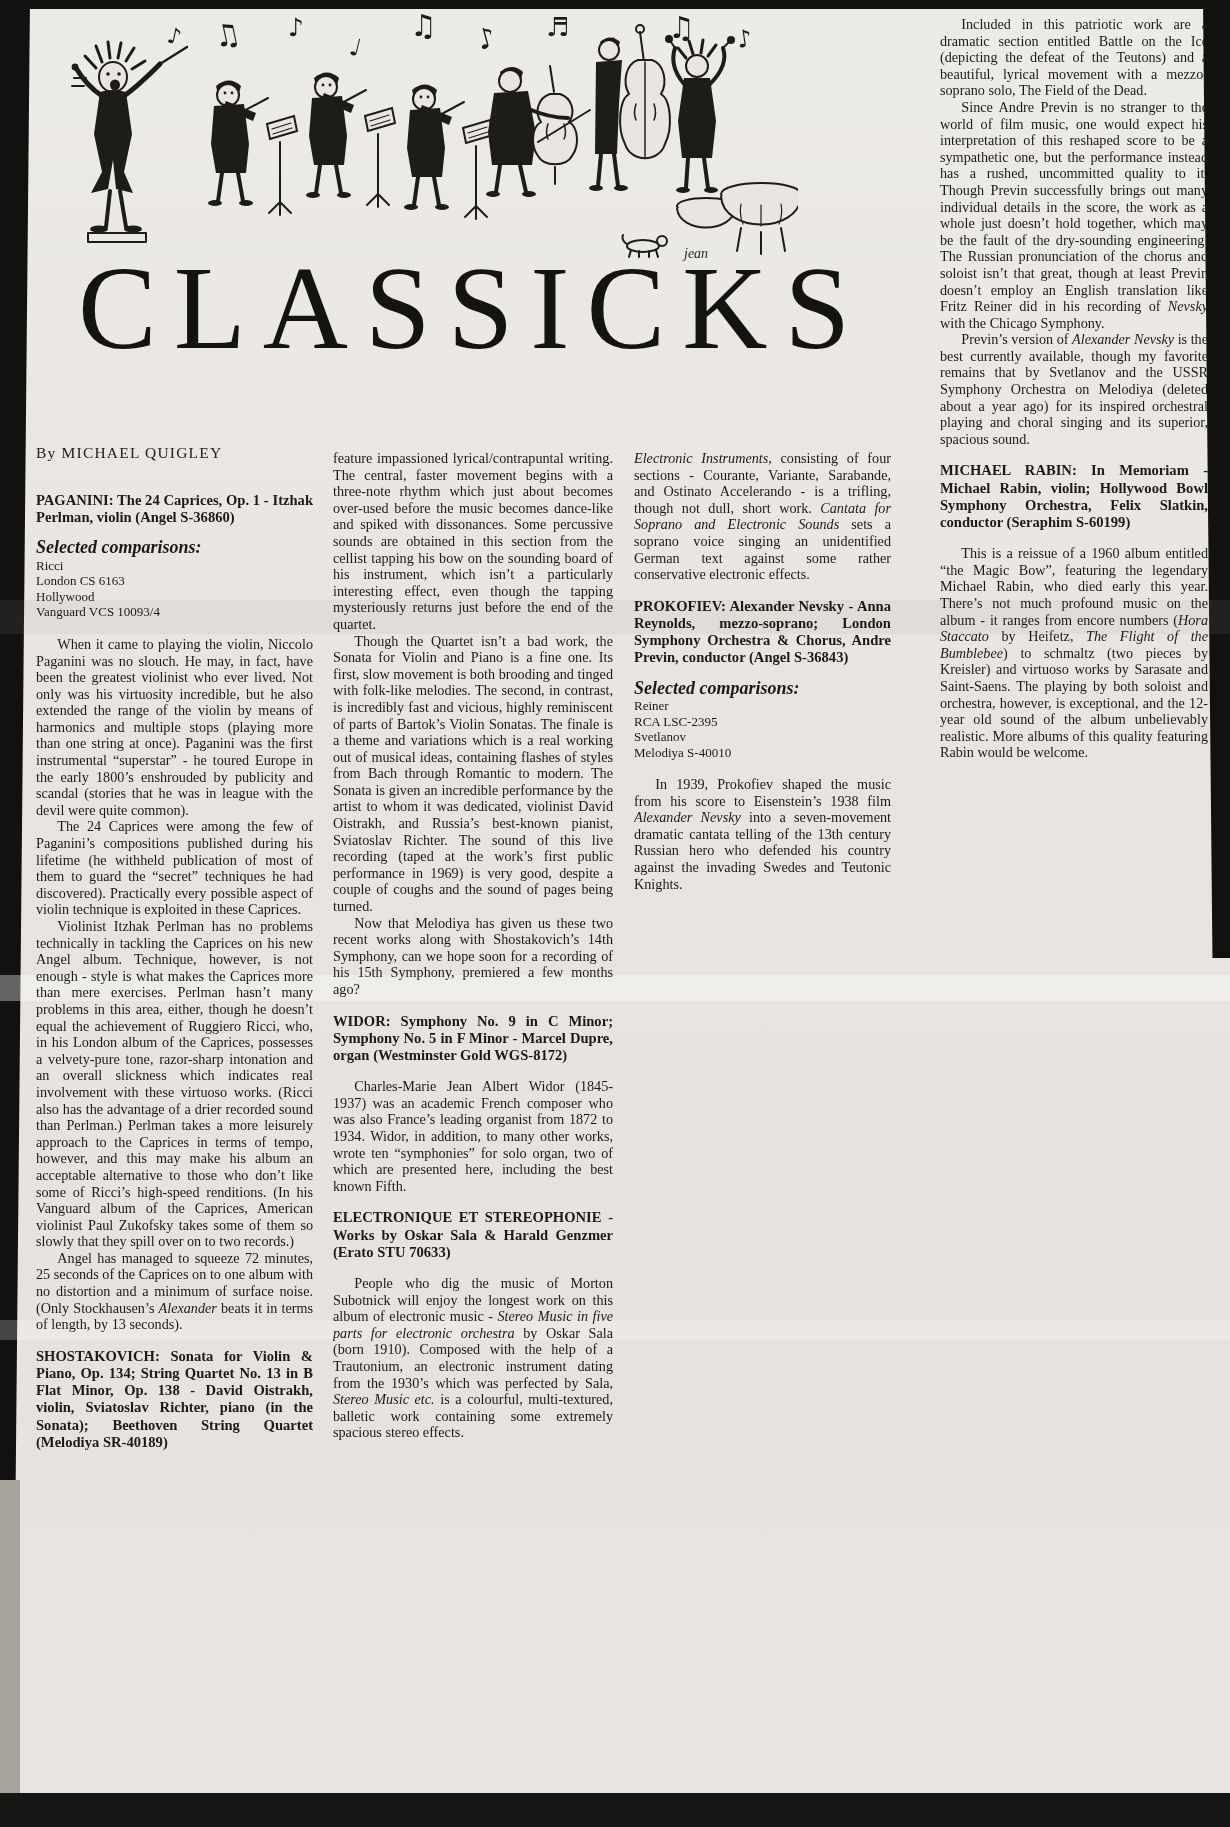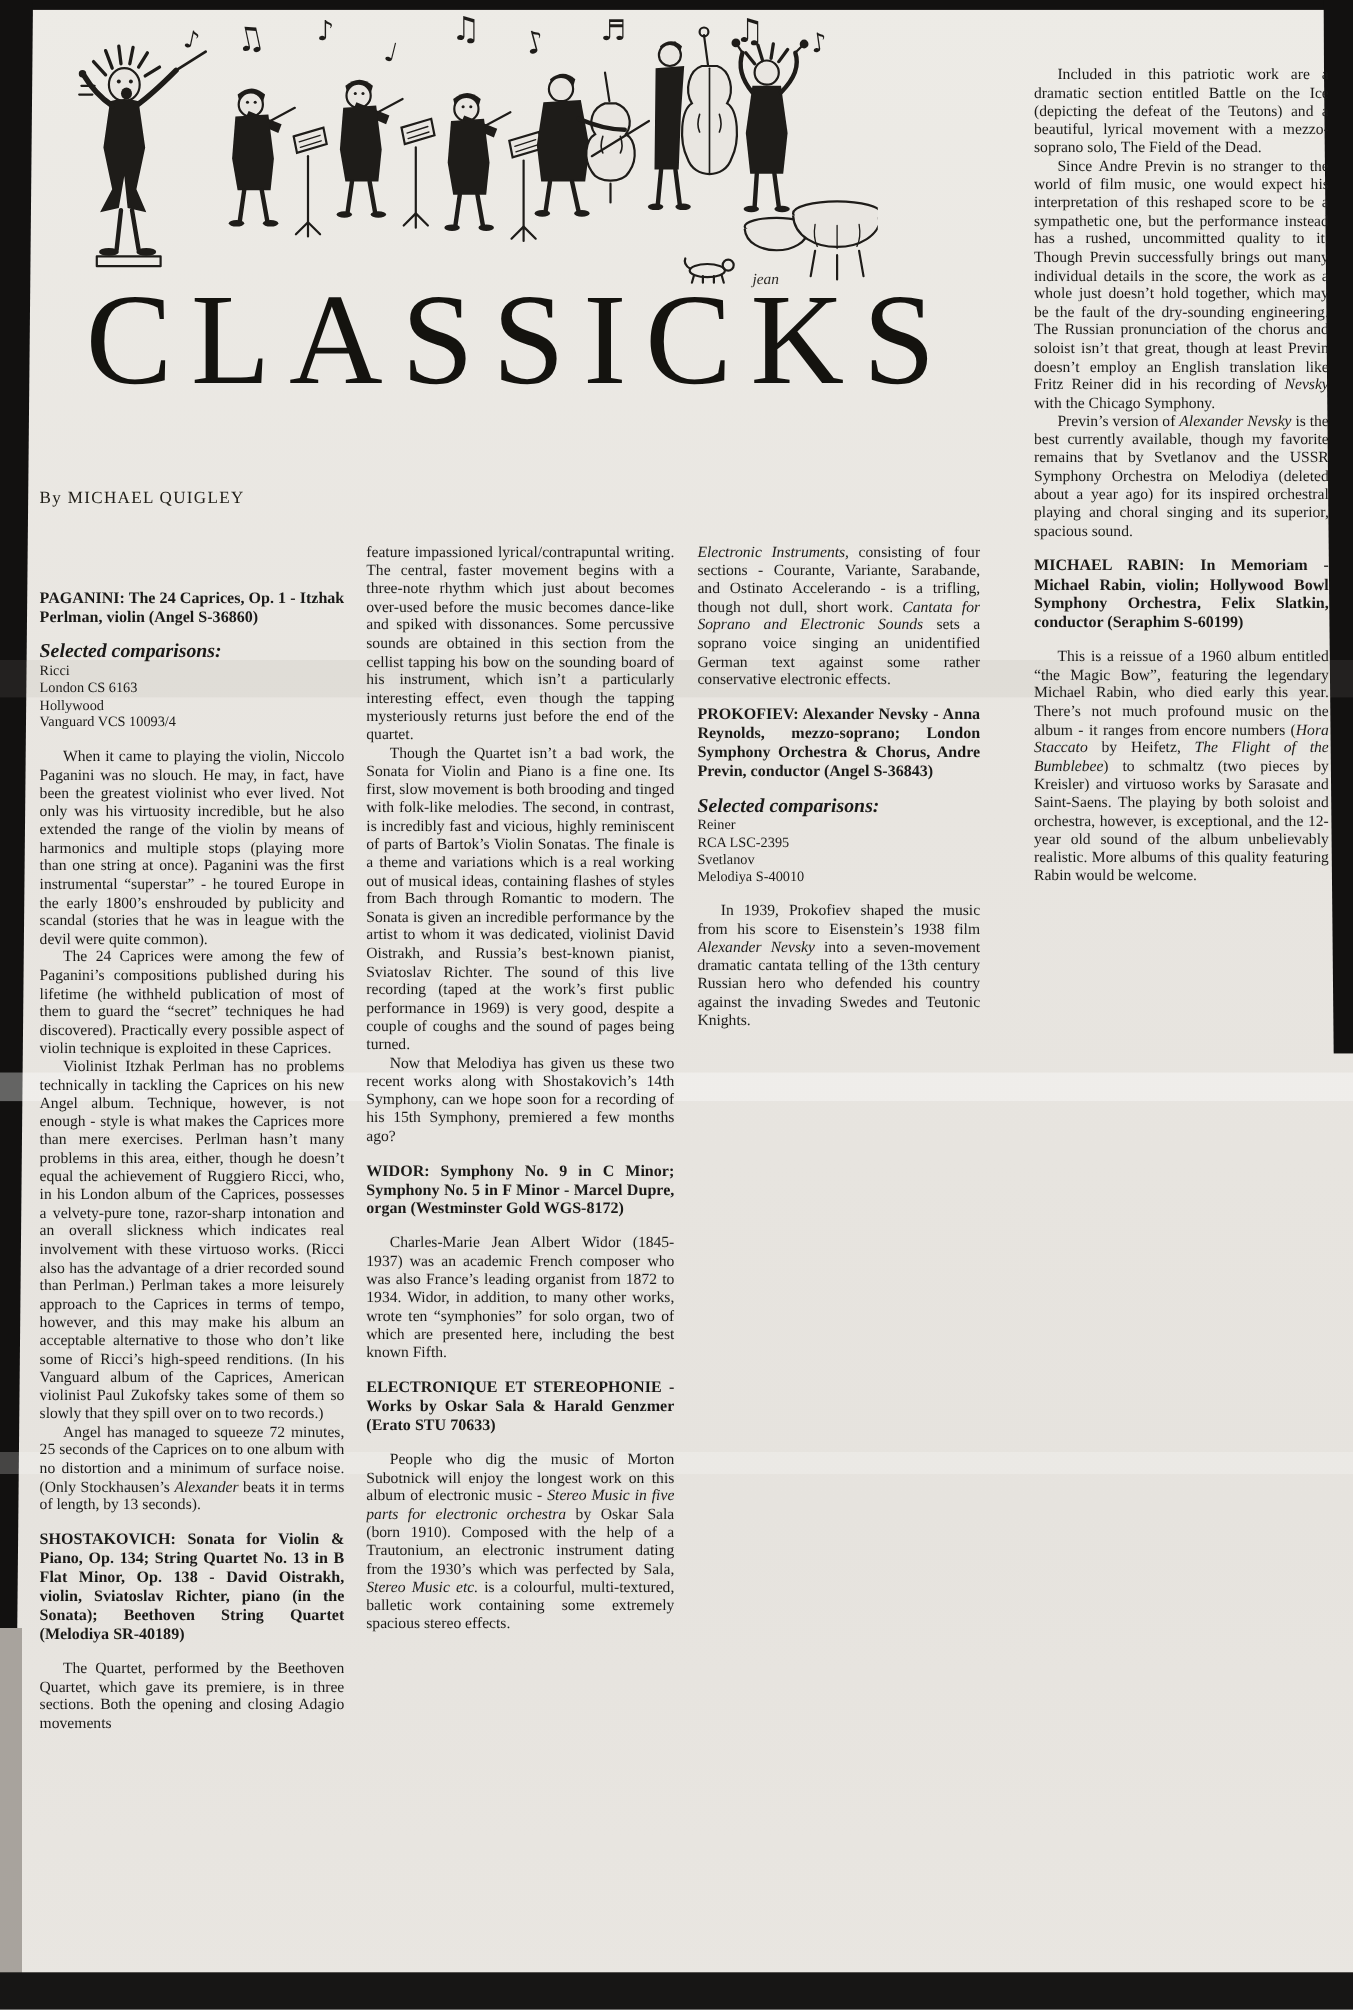--- a/index.html
+++ b/index.html
@@ -36,21 +36,21 @@
   
   .illo{position:absolute;left:48px;top:8px;}
   .illo *{vector-effect:non-scaling-stroke;}
   .ink{stroke:#1e1c19;fill:none;stroke-linecap:round;stroke-linejoin:round;}
   .fillink{fill:#1e1c19;stroke:none;}
   .paperfill{fill:#e9e6e1;stroke:#1e1c19;}
   .note{font-family:"DejaVu Sans",sans-serif;fill:#1e1c19;}
   .sig{font-style:italic;font-size:14px;fill:#2a2824;font-family:"Liberation Serif",serif;}
 
   
-  .col{position:absolute;font-size:14.2px;line-height:16.6px;text-align:justify;overflow:hidden;margin-top:44px;}
+  .col{position:absolute;font-size:14.2px;line-height:16.6px;text-align:justify;overflow:hidden;}
   .col p{margin:0;text-indent:1.5em;}
   .col p.noindent{text-indent:0;}
   .col h3{font-size:14.6px;line-height:17.2px;margin:15px 0 14px 0;font-weight:bold;text-align:justify;}
   .col1{left:36px;top:492px;width:277px;height:1300px;}
   .col2{left:333px;top:450px;width:280px;height:1350px;}
   .col3{left:634px;top:450px;width:257px;height:480px;}
   .col4{left:940px;top:16px;width:268px;height:900px;}
   .col1 h3:first-child{margin-top:0;}
   .comparisons{margin:13px 0 16px 0;font-size:13px;line-height:15.5px;}
   .comp-label{font-weight:bold;font-style:italic;font-size:18px;margin-bottom:2px;}
@@ -201,21 +201,20 @@
       <div class="comp-row">
         <span>Hollywood</span>
         <span>Vanguard VCS 10093/4</span>
       </div>
     </div>
     <p>When it came to playing the violin, Niccolo Paganini was no slouch. He may, in fact, have been the greatest violinist who ever lived. Not only was his virtuosity incredible, but he also extended the range of the violin by means of harmonics and multiple stops (playing more than one string at once). Paganini was the first instrumental “superstar” - he toured Europe in the early 1800’s enshrouded by publicity and scandal (stories that he was in league with the devil were quite common).</p>
     <p>The 24 Caprices were among the few of Paganini’s compositions published during his lifetime (he withheld publication of most of them to guard the “secret” techniques he had discovered). Practically every possible aspect of violin technique is exploited in these Caprices.</p>
     <p>Violinist Itzhak Perlman has no problems technically in tackling the Caprices on his new Angel album. Technique, however, is not enough - style is what makes the Caprices more than mere exercises. Perlman hasn’t many problems in this area, either, though he doesn’t equal the achievement of Ruggiero Ricci, who, in his London album of the Caprices, possesses a velvety-pure tone, razor-sharp intonation and an overall slickness which indicates real involvement with these virtuoso works. (Ricci also has the advantage of a drier recorded sound than Perlman.) Perlman takes a more leisurely approach to the Caprices in terms of tempo, however, and this may make his album an acceptable alternative to those who don’t like some of Ricci’s high-speed renditions. (In his Vanguard album of the Caprices, American violinist Paul Zukofsky takes some of them so slowly that they spill over on to two records.)</p>
     <p>Angel has managed to squeeze 72 minutes, 25 seconds of the Caprices on to one album with no distortion and a minimum of surface noise. (Only Stockhausen’s <i>Alexander</i> beats it in terms of length, by 13 seconds).</p>
     <h3>SHOSTAKOVICH: Sonata for Violin &amp; Piano, Op. 134; String Quartet No. 13 in B Flat Minor, Op. 138 - David Oistrakh, violin, Sviatoslav Richter, piano (in the Sonata); Beethoven String Quartet (Melodiya SR-40189)</h3>
-    <p>The Quartet, performed by the Beethoven Quartet, which gave its premiere, is in three sections. Both the opening and closing Adagio movements</p>
   </div>
 
   <div class="col col2">
     <p class="noindent">feature impassioned lyrical/contrapuntal writing. The central, faster movement begins with a three-note rhythm which just about becomes over-used before the music becomes dance-like and spiked with dissonances. Some percussive sounds are obtained in this section from the cellist tapping his bow on the sounding board of his instrument, which isn’t a particularly interesting effect, even though the tapping mysteriously returns just before the end of the quartet.</p>
     <p>Though the Quartet isn’t a bad work, the Sonata for Violin and Piano is a fine one. Its first, slow movement is both brooding and tinged with folk-like melodies. The second, in contrast, is incredibly fast and vicious, highly reminiscent of parts of Bartok’s Violin Sonatas. The finale is a theme and variations which is a real working out of musical ideas, containing flashes of styles from Bach through Romantic to modern. The Sonata is given an incredible performance by the artist to whom it was dedicated, violinist David Oistrakh, and Russia’s best-known pianist, Sviatoslav Richter. The sound of this live recording (taped at the work’s first public performance in 1969) is very good, despite a couple of coughs and the sound of pages being turned.</p>
     <p>Now that Melodiya has given us these two recent works along with Shostakovich’s 14th Symphony, can we hope soon for a recording of his 15th Symphony, premiered a few months ago?</p>
     <h3>WIDOR: Symphony No. 9 in C Minor; Symphony No. 5 in F Minor - Marcel Dupre, organ (Westminster Gold WGS-8172)</h3>
     <p>Charles-Marie Jean Albert Widor (1845-1937) was an academic French composer who was also France’s leading organist from 1872 to 1934. Widor, in addition, to many other works, wrote ten “symphonies” for solo organ, two of which are presented here, including the best known Fifth.</p>
     <h3>ELECTRONIQUE ET STEREOPHONIE - Works by Oskar Sala &amp; Harald Genzmer (Erato STU 70633)</h3>
     <p>People who dig the music of Morton Subotnick will enjoy the longest work on this album of electronic music - <i>Stereo Music in five parts for electronic orchestra</i> by Oskar Sala (born 1910). Composed with the help of a Trautonium, an electronic instrument dating from the 1930’s which was perfected by Sala, <i>Stereo Music etc.</i> is a colourful, multi-textured, balletic work containing some extremely spacious stereo effects.</p>

